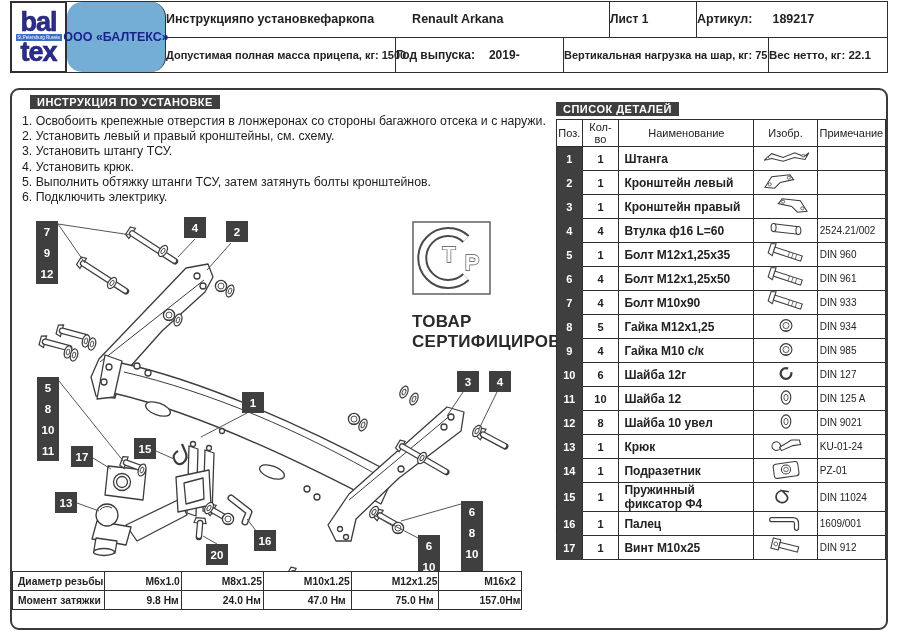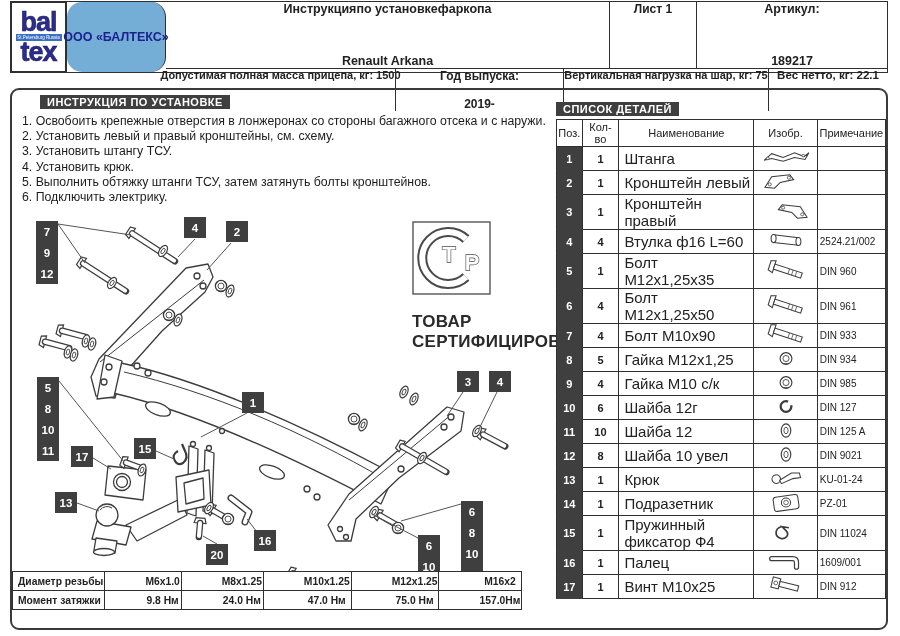--- a/index.html
+++ b/index.html
@@ -15,54 +15,54 @@
   .logo-word{font-weight:bold;font-size:27px;line-height:0.82;color:#2b2c8f;letter-spacing:-1px;
              -webkit-text-stroke:0.6px #1a1b5e;}
   .logo-band{width:46px;height:7px;background:#3a6fc4;color:#fff;font-size:4.5px;line-height:7px;
              text-align:center;overflow:hidden;white-space:nowrap;}
   .company-cell{width:98px;background:#74aed6;border-right:1.5px solid #2f2f2f;
                 display:flex;align-items:center;justify-content:center;border-radius:15px;}
   .company-cell span{font-weight:bold;font-size:12.5px;color:#1d2190;white-space:nowrap;}
   .header-right{flex:1;display:flex;flex-direction:column;}
   .h-row{display:flex;flex:1;box-sizing:border-box;}
   .h-row1{border-bottom:1.5px solid #2f2f2f;}
-  .h-cell{display:flex;align-items:center;justify-content:space-between;box-sizing:border-box;
-          font-weight:bold;font-size:12.5px;white-space:pre;flex-direction:column;}
+  .h-cell{display:flex;align-items:center;justify-content:flex-start;box-sizing:border-box;
+          font-weight:bold;font-size:12.5px;white-space:pre;}
   .c-title{flex:1;gap:38px;}
   .c-sheet{width:88px;border-left:1.5px solid #2f2f2f;border-right:1.5px solid #2f2f2f;font-size:12px;}
   .c-art{width:190px;gap:20px;}
   .c-mass{width:229px;font-size:11px;}
   .c-year{width:168px;border-left:1.5px solid #2f2f2f;font-size:12px;gap:14px;}
   .c-load{width:205px;border-left:1.5px solid #2f2f2f;font-size:11px;}
   .c-net{flex:1;border-left:1.5px solid #2f2f2f;font-size:11.5px;}
 
   
   .main-frame{position:absolute;left:10px;top:88px;width:878px;height:542px;
               border:2px solid #3a3a3a;border-radius:9px;box-sizing:border-box;}
 
   
   .instructions{position:absolute;left:22px;top:92px;width:532px;}
   .instr-title{display:inline-block;background:#3f3f3f;color:#fff;font-weight:bold;
-               font-size:11px;padding:1px 7px;letter-spacing:0.5px;margin-left:18px;}
+               font-size:11px;padding:1px 7px;letter-spacing:0.5px;margin-left:8px;}
   .instr-list{margin-top:4px;font-size:12.3px;line-height:15.2px;color:#1c1c1c;}
 
   
   .cert-label{position:absolute;left:368px;top:312px;width:176px;text-align:left;
               font-weight:bold;font-size:17px;letter-spacing:0.3px;color:#2a2a2a;margin-left:44px;}
 
   
   .parts{position:absolute;left:556px;top:99px;width:330px;}
   .parts-title{display:inline-block;background:#3f3f3f;color:#fff;font-weight:bold;
                font-size:11px;padding:1px 7px;letter-spacing:0.5px;}
   .parts table{border-collapse:collapse;width:100%;margin-top:2px;background:#fff;}
   .parts th{border:1px solid #2f2f2f;font-size:11px;font-weight:normal;height:20px;background:#fff;}
   .parts td{border:1px solid #2f2f2f;font-size:11px;height:23.5px;padding:0 2px;box-sizing:border-box;}
   .parts td.pos{background:#3f3f3f;color:#fff;font-weight:bold;text-align:center;width:24px;border-color:#3f3f3f #2f2f2f;}
   .parts td.qty{text-align:center;font-weight:bold;width:36px;}
-  .parts td.name{width:132px;padding-left:5px;font-size:15px;}
+  .parts td.name{width:132px;padding-left:5px;font-size:12px;font-weight:bold;}
   .parts td.img{width:62px;text-align:center;}
   .parts td.note{width:66px;text-align:left;font-size:10px;}
 
   
   .torque{position:absolute;left:12px;top:571px;width:408px;}
   .torque table{border-collapse:collapse;width:100%;background:#fff;}
   .torque td{border:1px solid #2f2f2f;font-weight:bold;font-size:10.3px;height:16px;
              text-align:center;white-space:nowrap;padding-left:40px;}
   .torque td.lbl{width:95px;text-align:left;padding-left:5px;}
 

